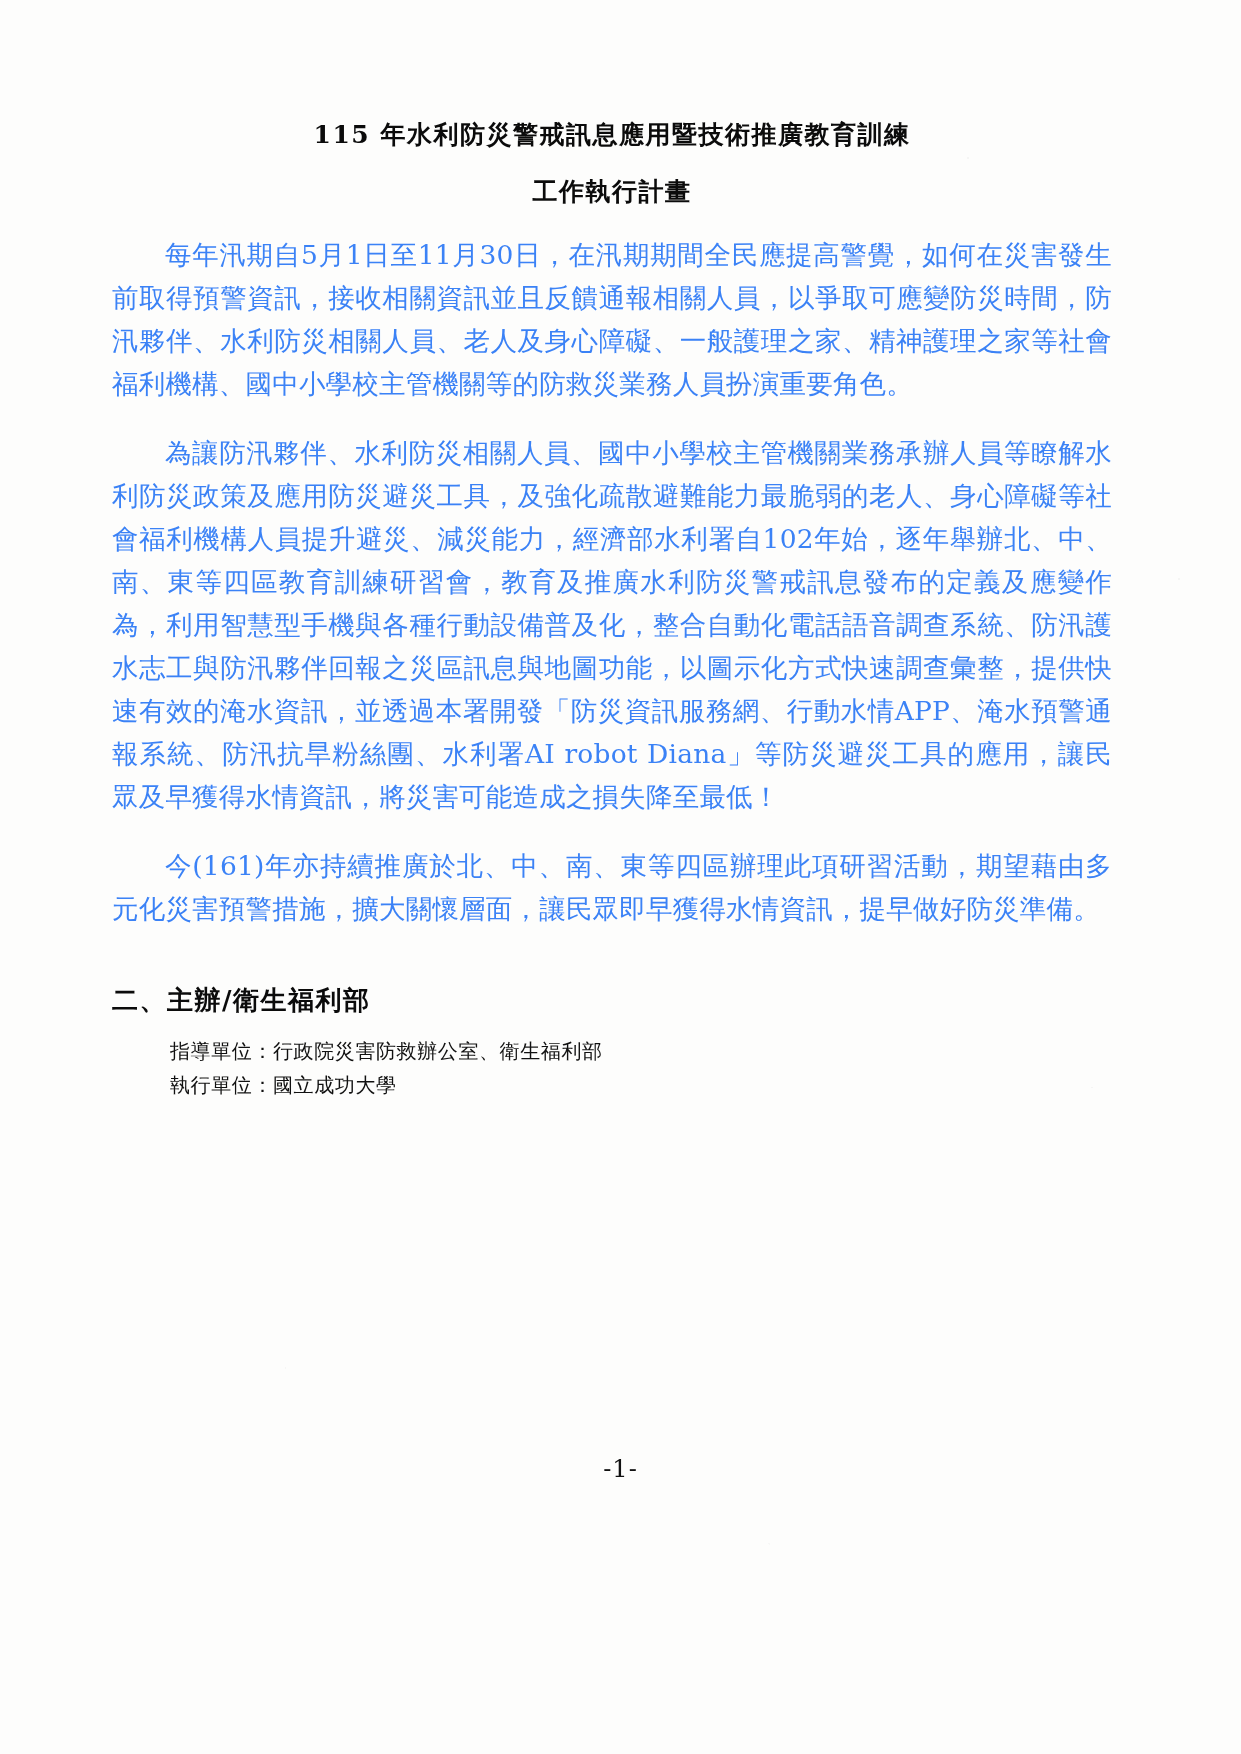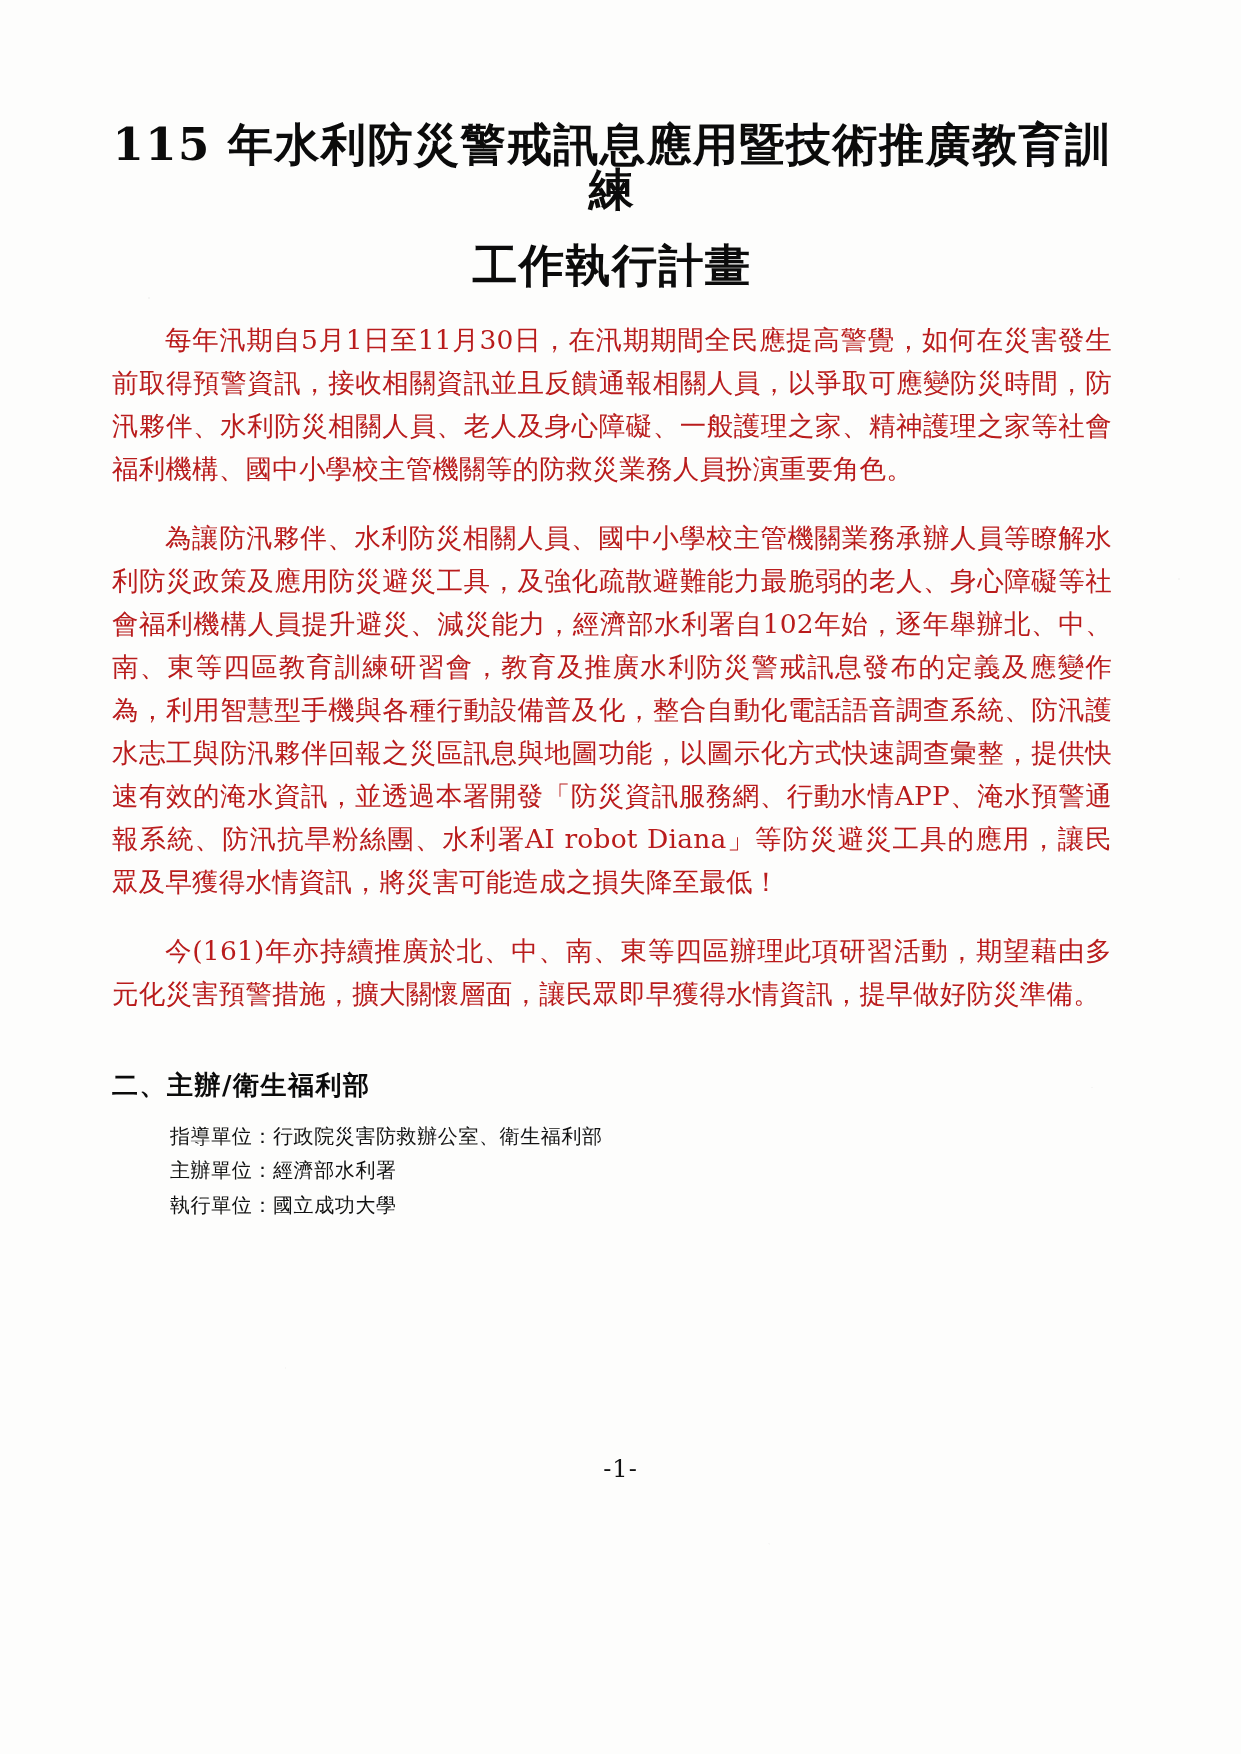--- a/index.html
+++ b/index.html
@@ -38,21 +38,21 @@
     position: absolute;
     left: 112px;
     top: 0;
     width: 1000px;
   }
 
   .doc-title {
     text-align: center;
     font-family: "DejaVu Serif", "Liberation Serif", serif;
     font-weight: bold;
-    font-size: 45px;
+    font-size: 25px;
     letter-spacing: 1.5px;
     line-height: 1.0;
     color: #0b0b0b;
   }
   .title-line-1 { margin-top: 122px; }
   .title-line-2 { margin-top: 32px; font-family: Liberation Serif, serif; }
 
   .section-heading {
     font-weight: bold;
     font-size: 26px;
@@ -61,21 +61,21 @@
     margin-top: 44px;
   }
   #section-2-heading { margin-top: 52px; }
 
   .body-par {
     font-size: 26.5px;
     line-height: 1.62;
     text-align: justify;
     text-justify: inter-character;
     letter-spacing: 0.2px;
-    color: #b91c1c;
+    color: #3b82f6;
     margin-top: 24px;
     text-indent: 2em;
   }
   #paragraph-1 { margin-top: 30px; }
 
   .unit-list {
     margin-top: 16px;
     padding-left: 58px;
   }
   .unit-line {
@@ -114,21 +114,20 @@
     <p class="body-par" id="paragraph-1">每年汛期自5月1日至11月30日，在汛期期間全民應提高警覺，如何在災害發生前取得預警資訊，接收相關資訊並且反饋通報相關人員，以爭取可應變防災時間，防汛夥伴、水利防災相關人員、老人及身心障礙、一般護理之家、精神護理之家等社會福利機構、國中小學校主管機關等的防救災業務人員扮演重要角色。</p>
 
     <p class="body-par">為讓防汛夥伴、水利防災相關人員、國中小學校主管機關業務承辦人員等瞭解水利防災政策及應用防災避災工具，及強化疏散避難能力最脆弱的老人、身心障礙等社會福利機構人員提升避災、減災能力，經濟部水利署自102年始，逐年舉辦北、中、南、東等四區教育訓練研習會，教育及推廣水利防災警戒訊息發布的定義及應變作為，利用智慧型手機與各種行動設備普及化，整合自動化電話語音調查系統、防汛護水志工與防汛夥伴回報之災區訊息與地圖功能，以圖示化方式快速調查彙整，提供快速有效的淹水資訊，並透過本署開發「防災資訊服務網、行動水情APP、淹水預警通報系統、防汛抗旱粉絲團、水利署AI robot Diana」等防災避災工具的應用，讓民眾及早獲得水情資訊，將災害可能造成之損失降至最低！</p>
 
     <p class="body-par">今(161)年亦持續推廣於北、中、南、東等四區辦理此項研習活動，期望藉由多元化災害預警措施，擴大關懷層面，讓民眾即早獲得水情資訊，提早做好防災準備。</p>
 
     <div class="section-heading" id="section-2-heading">二、主辦/衛生福利部</div>
 
     <div class="unit-list">
       <div class="unit-line">指導單位：行政院災害防救辦公室、衛生福利部</div>
-      <div class="unit-line">主辦單位：經濟部水利署</div>
       <div class="unit-line">執行單位：國立成功大學</div>
     </div>
 
   </div>
 
   <div class="page-number">-1-</div>
 
 </div>
 
 </body></html>

